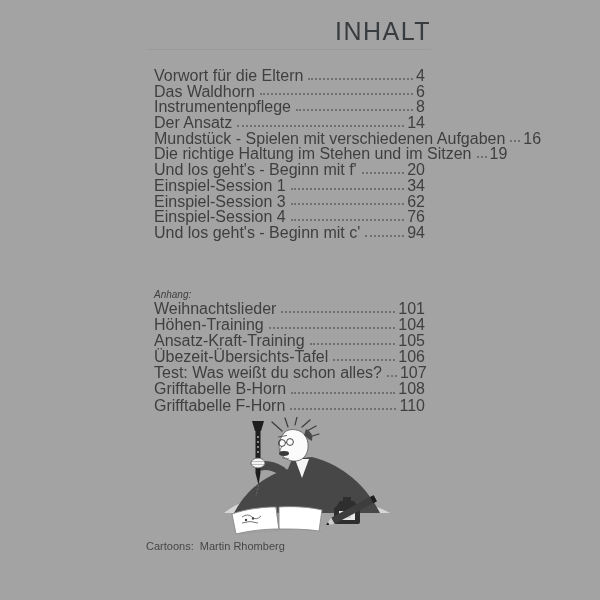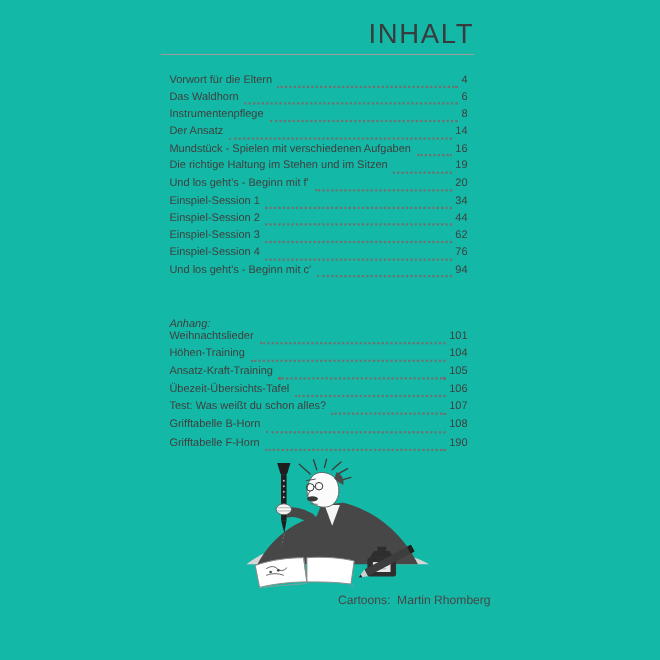--- a/index.html
+++ b/index.html
@@ -5,21 +5,21 @@
   html, body {
     margin: 0;
     padding: 0;
     background: #ffffff;
     font-family: "Liberation Sans", sans-serif;
   }
   .sheet {
     position: relative;
     width: 600px;
     height: 600px;
-    background: #14b8a6;
+    background: #a3a3a3;
     overflow: hidden;
     color: var(--text, #3f3f3f);
   }
   .header {
     position: absolute;
     left: 146px;
     top: 16px;
     width: 285px;
   }
   .title {
@@ -40,21 +40,21 @@
     position: absolute;
     left: 146px;
     width: 285px;
   }
   .toc-main { top: 67px; }
   .toc-appendix { top: 300px; }
   .toc-row {
     display: flex;
     align-items: baseline;
     height: 15.7px;
-    font-size: 10px;
+    font-size: 16px;
     padding-left: 8px;
     box-sizing: border-box;
     color: var(--text, #3f3f3f);
   }
   .toc-appendix .toc-row { height: 16.1px; }
   .toc-label { white-space: nowrap; }
   .dot-leader {
     flex: 1;
     margin: 0 3px 3px 5px;
     border-bottom: 2px dotted var(--dots, #707070);
@@ -80,21 +80,21 @@
     left: 222px;
     top: 417px;
     width: 170px;
     height: 122px;
   }
   .caption {
     position: absolute;
     left: 146px;
     top: 540px;
     width: 300px;
-    text-align: right;
+    text-align: left;
     font-size: 11px;
     color: #474747;
     white-space: pre;
   }
 </style>
 </head>
 <body>
 
 <div class="sheet">
 
@@ -138,25 +138,20 @@
         <span class="toc-label">Und los geht's - Beginn mit f'</span>
         <span class="dot-leader"></span>
         <span class="toc-page">20</span>
       </div>
       <div class="toc-row">
         <span class="toc-label">Einspiel-Session 1</span>
         <span class="dot-leader"></span>
         <span class="toc-page">34</span>
       </div>
       <div class="toc-row">
-        <span class="toc-label">Einspiel-Session 2</span>
-        <span class="dot-leader"></span>
-        <span class="toc-page">44</span>
-      </div>
-      <div class="toc-row">
         <span class="toc-label">Einspiel-Session 3</span>
         <span class="dot-leader"></span>
         <span class="toc-page">62</span>
       </div>
       <div class="toc-row">
         <span class="toc-label">Einspiel-Session 4</span>
         <span class="dot-leader"></span>
         <span class="toc-page">76</span>
       </div>
       <div class="toc-row">
@@ -195,21 +190,21 @@
         <span class="toc-page">107</span>
       </div>
       <div class="toc-row">
         <span class="toc-label">Grifftabelle B-Horn</span>
         <span class="dot-leader"></span>
         <span class="toc-page">108</span>
       </div>
       <div class="toc-row">
         <span class="toc-label">Grifftabelle F-Horn</span>
         <span class="dot-leader"></span>
-        <span class="toc-page">190</span>
+        <span class="toc-page">110</span>
       </div>
     </div>
 
   <svg class="illustration" viewBox="0 0 170 122" xmlns="http://www.w3.org/2000/svg">
 
     <g>
       <path d="M2,96 Q30,74 58,87 L60,96 Z" fill="#d6d6d6"></path>
       <path d="M112,85 Q148,84 168,96 L112,96 Z" fill="#d6d6d6"></path>
     </g>
 

